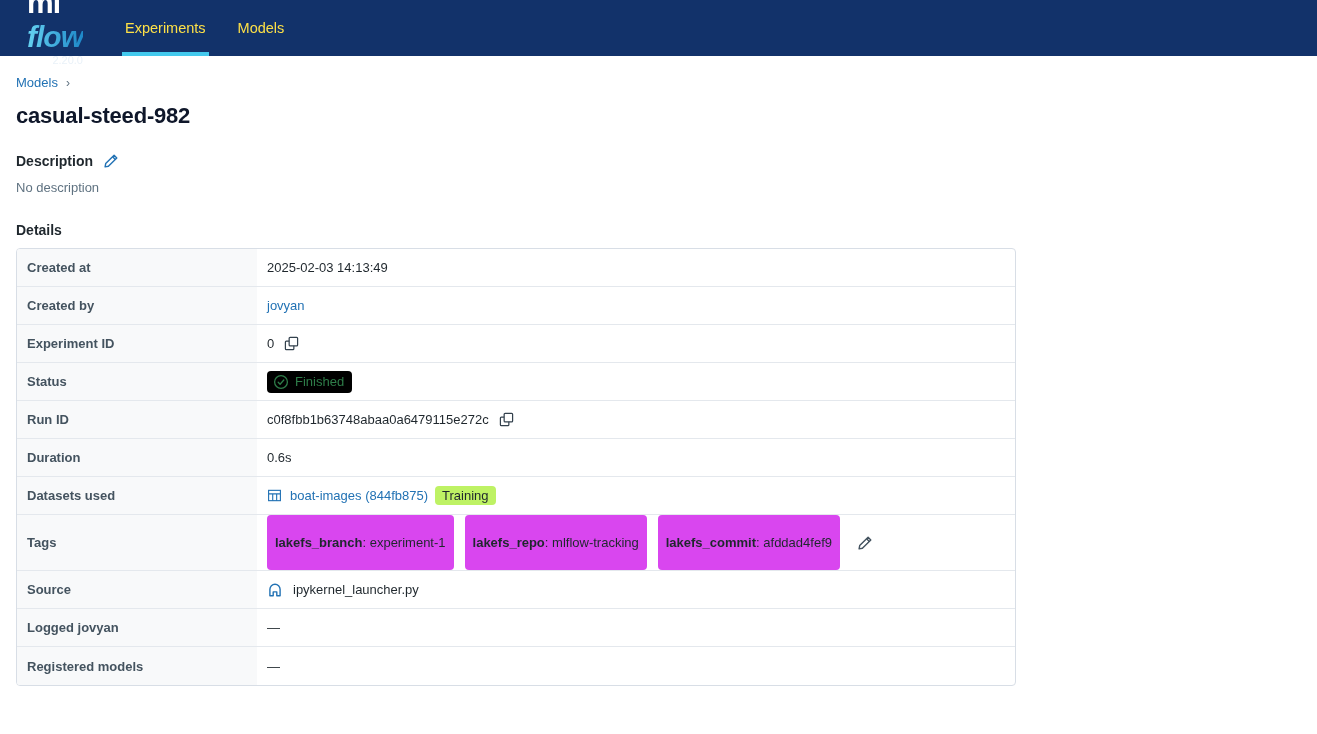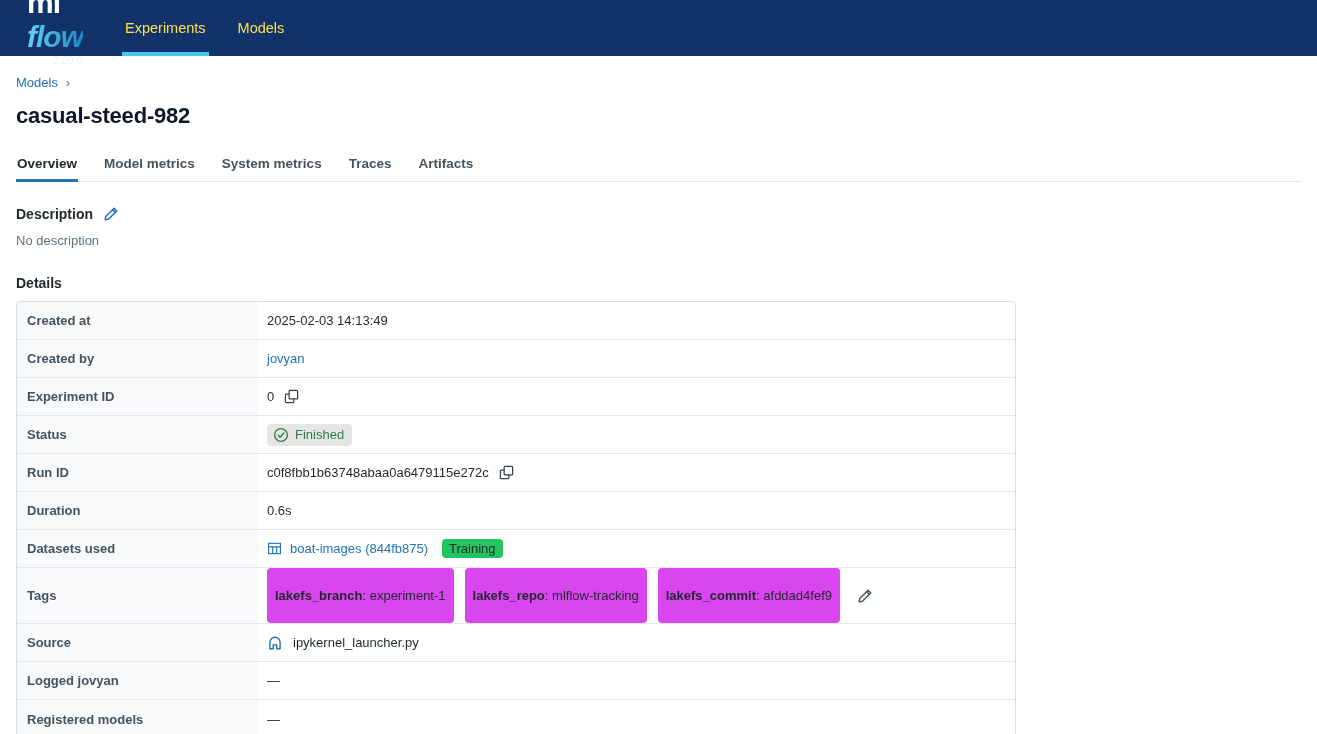--- a/index.html
+++ b/index.html
@@ -93,30 +93,30 @@
   .dvalue a { color:#2272b4; text-decoration:none; cursor:pointer; }
 
   .copy-btn {
     background:none; border:none; padding:0; margin-left:8px;
     color:#33414d; cursor:pointer; display:inline-flex; align-items:center;
   }
   .copy-btn svg { width:15px; height:15px; }
 
   .status-badge {
     display:inline-flex; align-items:center; gap:6px;
-    background:#e5e5e5; color:#2e7d49;
+    background:#000000; color:#2e7d49;
     padding:3px 8px 3px 6px; border-radius:4px; font-size:13px;
   }
   .status-badge svg { width:16px; height:16px; }
 
   .ds-icon { color:#2272b4; display:inline-flex; margin-right:6px; }
   .ds-icon svg { width:15px; height:15px; }
   .chip {
-    background:#22c55e; border-radius:4px; padding:2px 7px;
-    font-size:13px; color:#1f272d; margin-left:12px; white-space:nowrap;
+    background:#bef264; border-radius:4px; padding:2px 7px;
+    font-size:13px; color:#1f272d; margin-left:5px; white-space:nowrap;
   }
 
   .tag-chip {
     background:#d946ef; border-radius:4px; padding:20px 8px;
     font-size:13px; color:#1f272d; margin-right:9px; white-space:nowrap;
   }
   .tag-chip b { font-weight:700; }
 
   .src-icon { color:#2272b4; display:inline-flex; margin-right:8px; }
   .src-icon svg { width:16px; height:16px; }
@@ -140,27 +140,20 @@
 
 <div class="content">
 
   <div class="breadcrumb">
     <a>Models</a>
     <span class="crumb-sep">›</span>
   </div>
 
   <h1 class="page-title">casual-steed-982</h1>
 
-  <div class="tabs-row">
-    <div class="tab active">Overview</div>
-    <div class="tab">Model metrics</div>
-    <div class="tab">System metrics</div>
-    <div class="tab">Traces</div>
-    <div class="tab">Artifacts</div>
-  </div>
 
   <div class="section-heading desc-heading">
     <span>Description</span>
     <button class="edit-btn edit-blue">
       <span style="display:inline-flex;">
         <svg viewBox="0 0 16 16" fill="none" stroke="currentColor" stroke-width="1.4" stroke-linejoin="round">
           <path d="M11.1 2.2l2.7 2.7L5.4 13.3l-3.3.6.6-3.3z"></path>
           <path d="M9.6 3.7l2.7 2.7"></path>
         </svg>
       </span>

